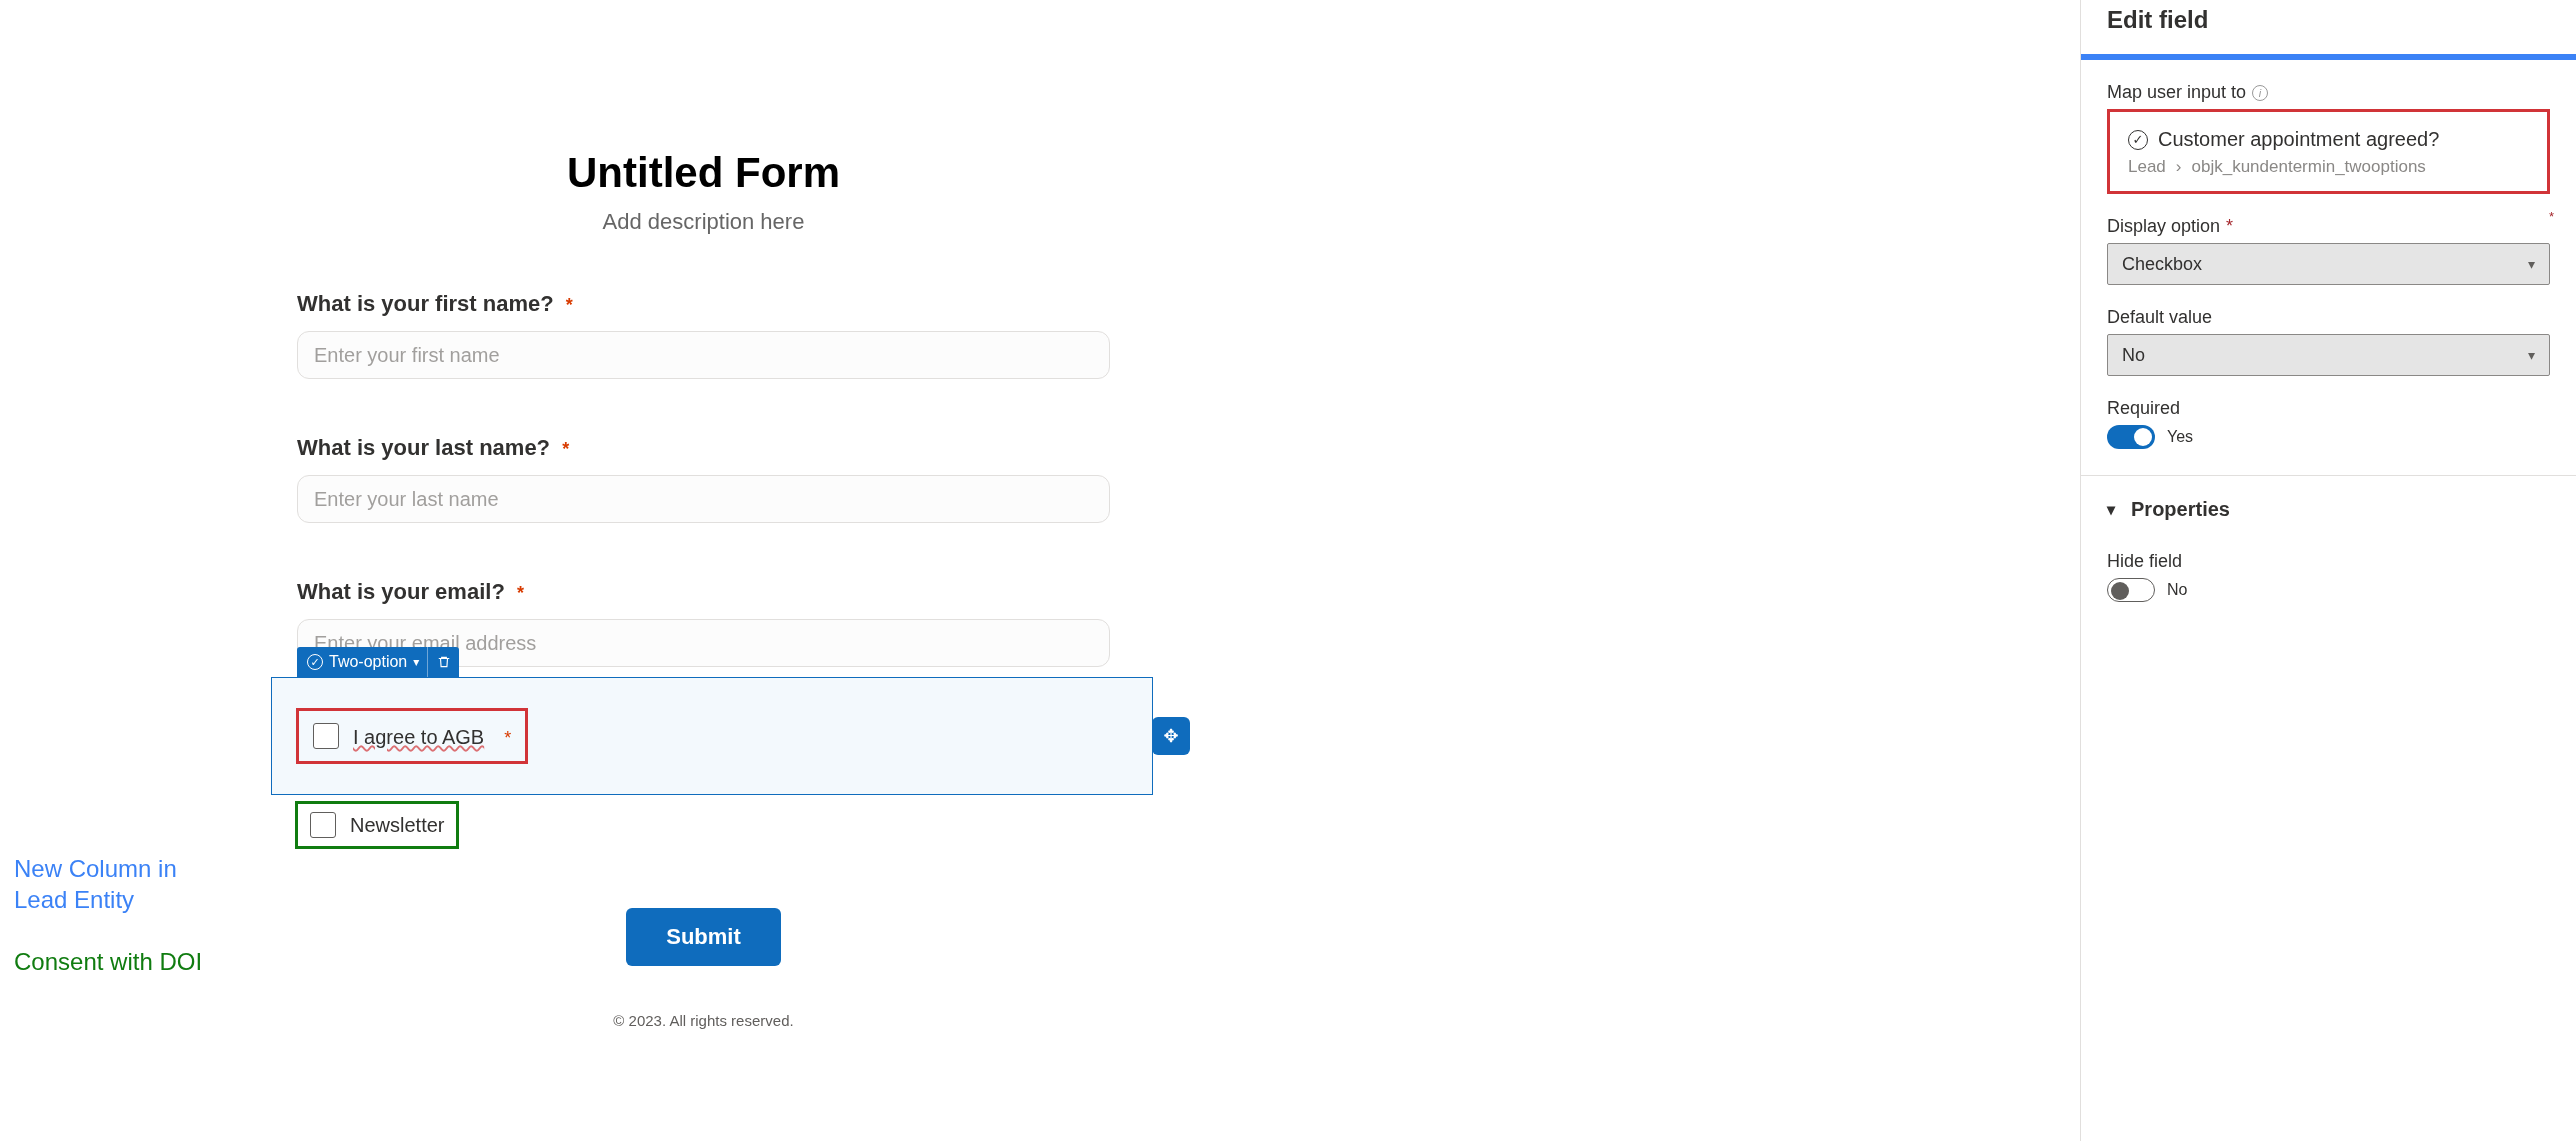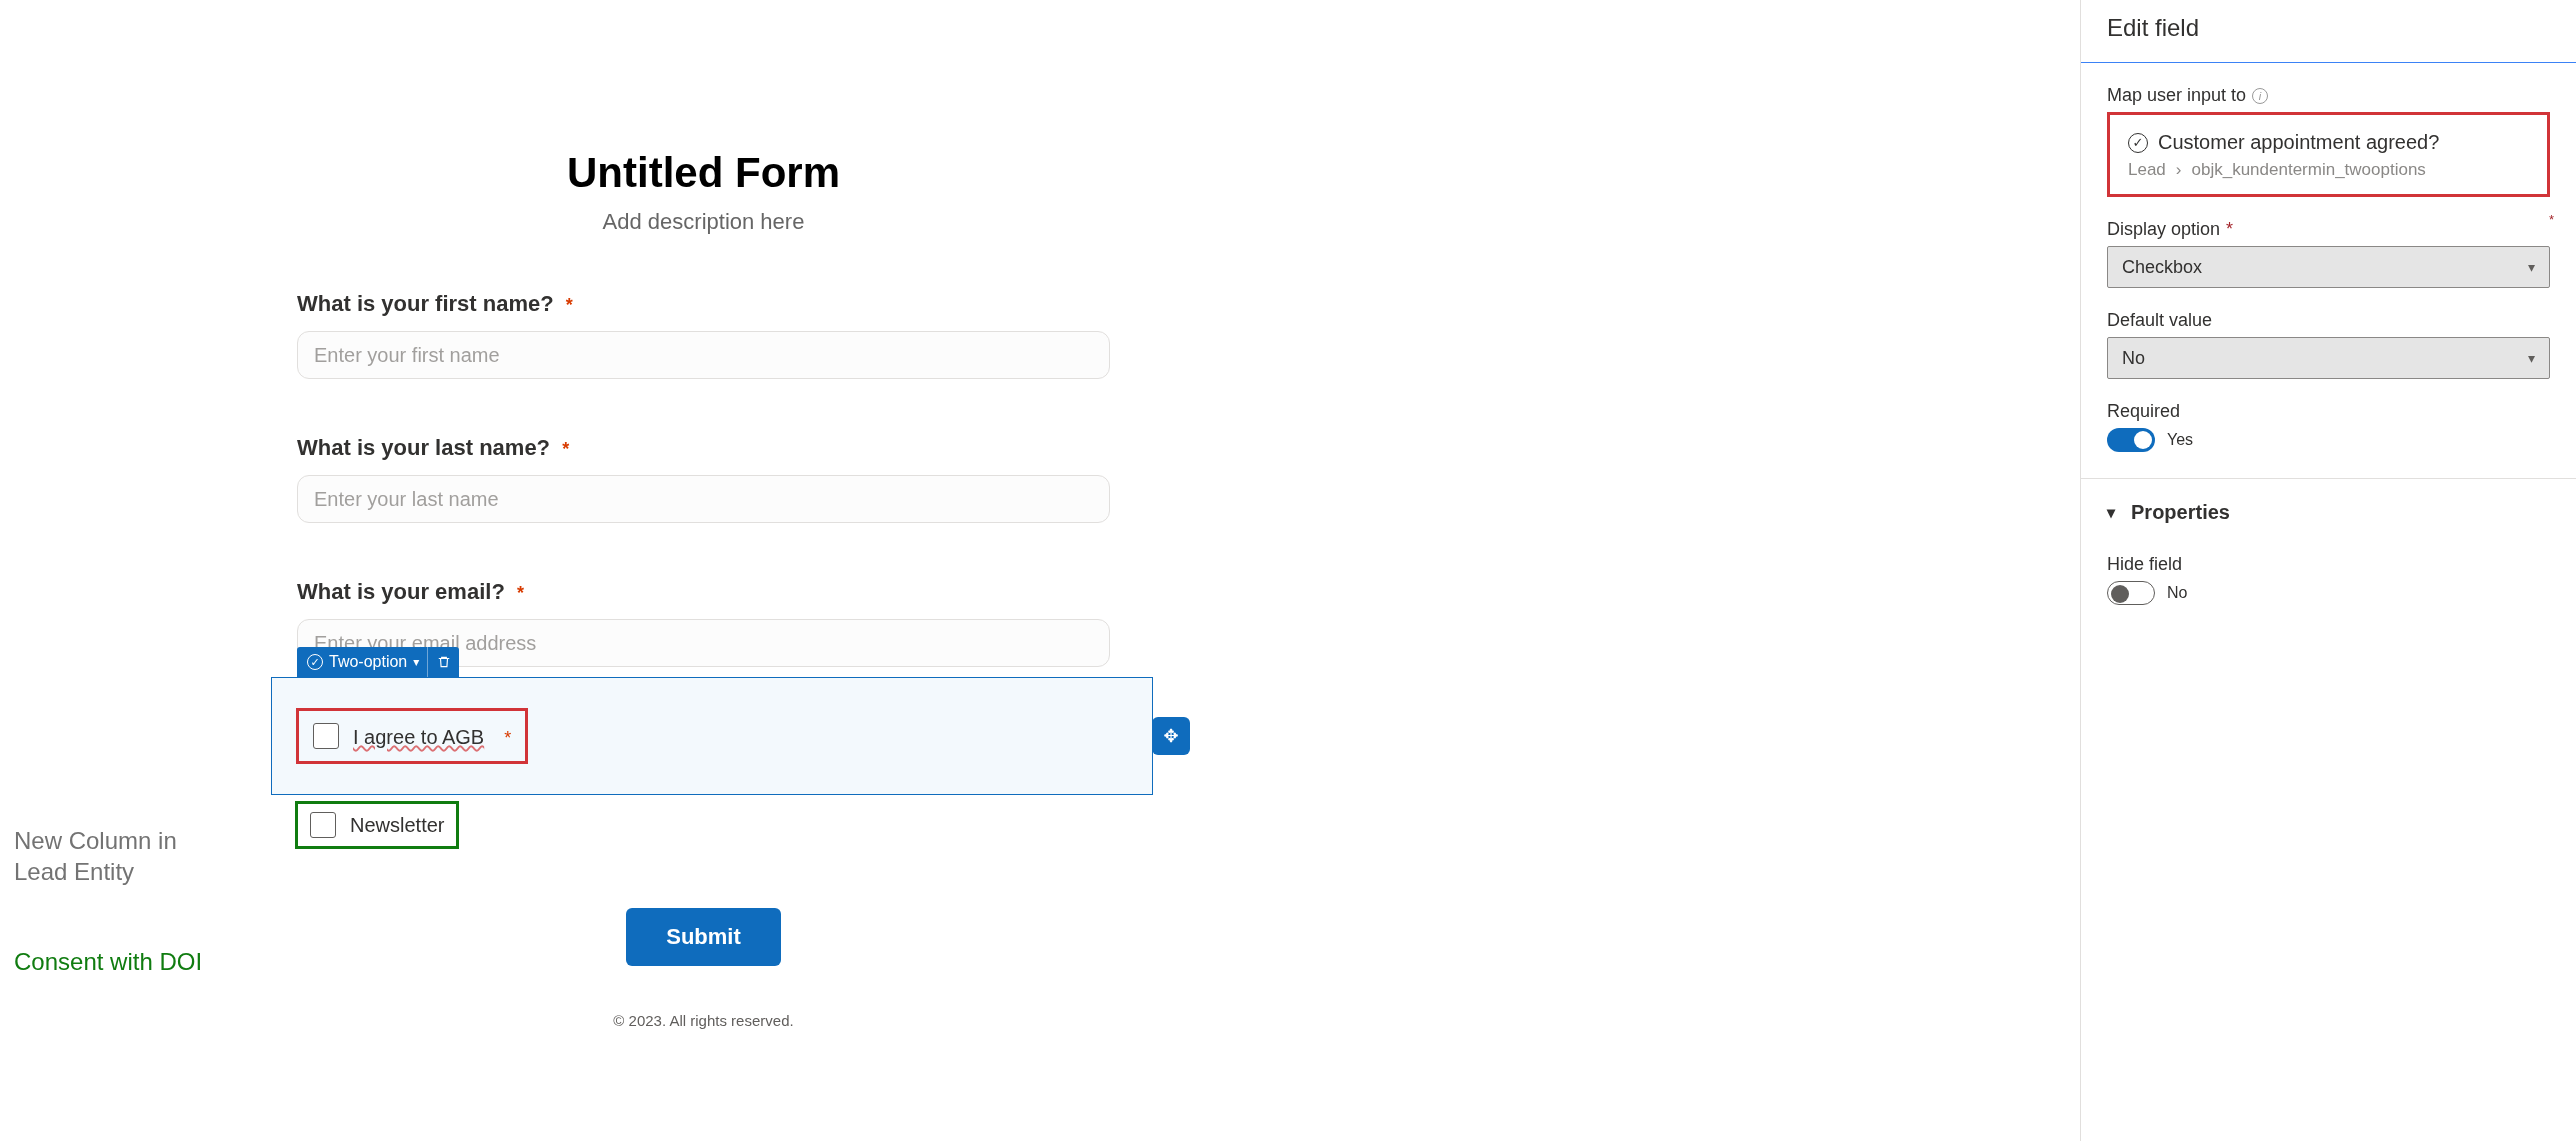--- a/index.html
+++ b/index.html
@@ -169,36 +169,36 @@
   }
   .footer-txt {
     text-align: center;
     font-size: 15px;
     color: #605e5c;
     margin-top: 46px;
   }
 
   
   .annot { position: absolute; font-size: 24px; line-height: 1.3; }
-  .annot-red { color: #737373; left: 14px; top: 825px; width: 218px; }
+  .annot-red { color: #3b82f6; left: 14px; top: 853px; width: 218px; }
   .annot-green { color: #107c10; left: 14px; top: 946px; width: 258px; }
 
   
   .panel {
     width: 496px;
     border-left: 1px solid #e1dfdd;
     background: #fff;
     display: flex;
     flex-direction: column;
   }
   .panel-header {
     font-size: 24px;
-    font-weight: 400;
-    padding: 14px 26px 20px;
-    border-bottom: 1px solid #3b82f6;
+    font-weight: 700;
+    padding: 6px 26px 20px;
+    border-bottom: 6px solid #3b82f6;
   }
   .panel-body { padding: 22px 26px; }
   .p-label {
     font-size: 18px;
     color: #323130;
     margin-bottom: 6px;
     display: flex;
     align-items: center;
     gap: 6px;
   }

